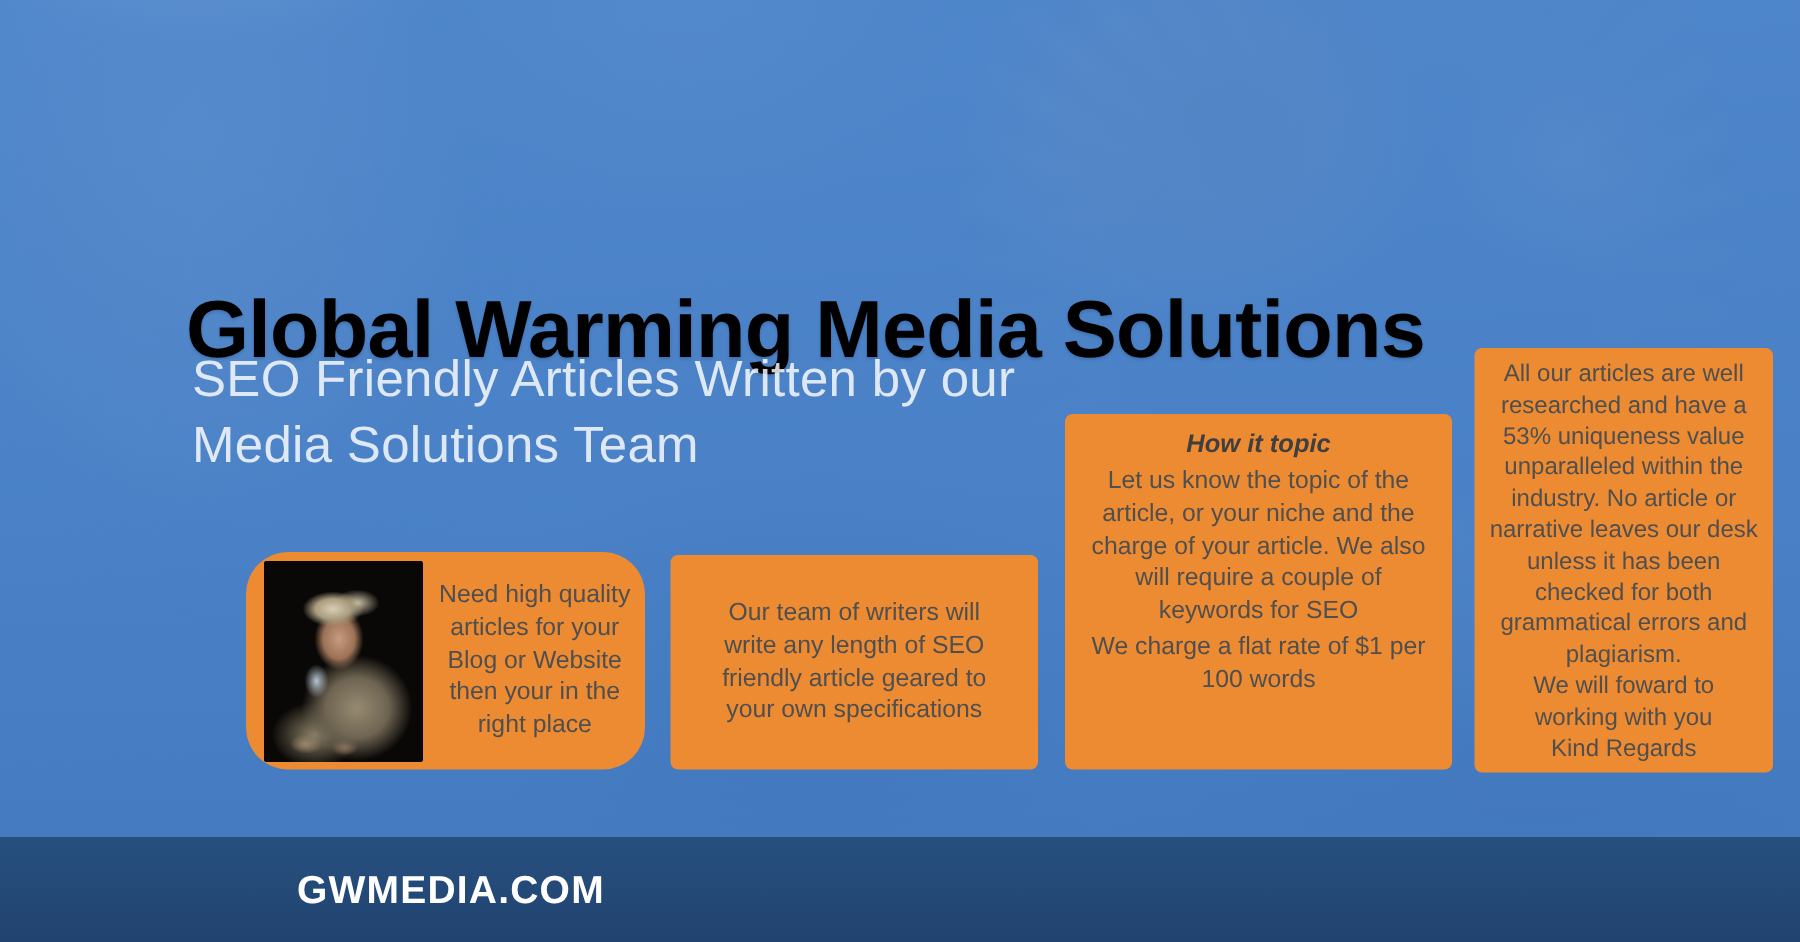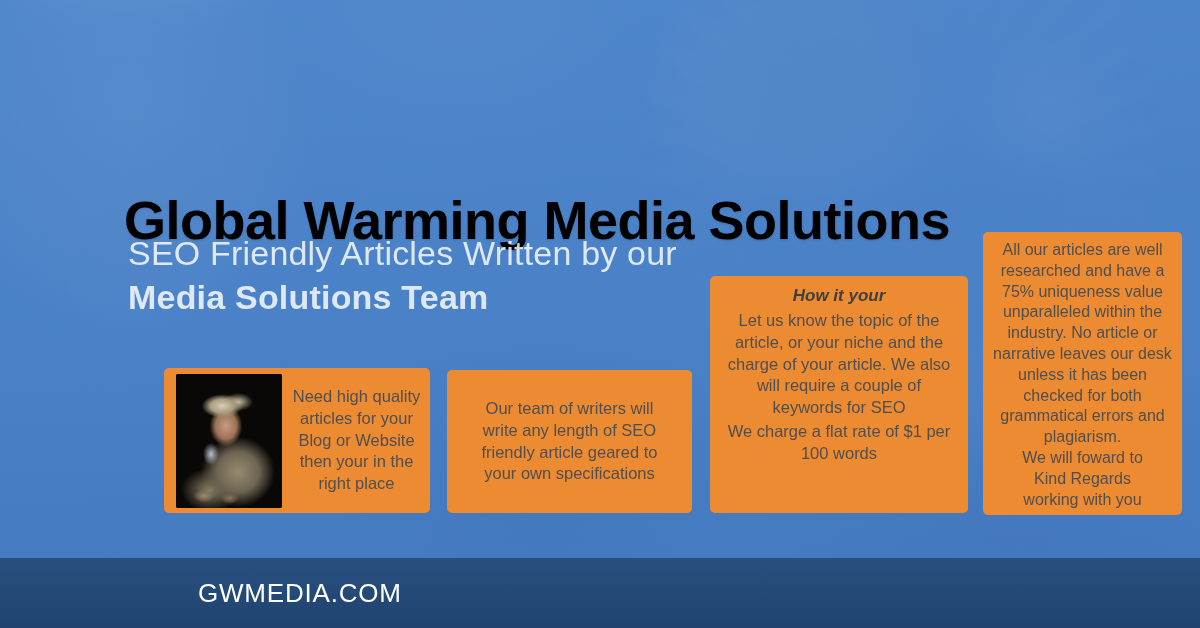--- a/index.html
+++ b/index.html
@@ -97,21 +97,21 @@
     position: absolute;
     left: 128px;
     top: 232px;
     width: 620px;
     color: rgba(255,255,255,0.82);
     font-size: 34px;
     font-weight: 300;
     line-height: 1.28;
     letter-spacing: 0.2px;
   }
-  .subhead .line2 { display: block; font-weight: bold; }
+  .subhead .line2 { display: block; }
 
   
   .card {
     position: absolute;
     background: #ed8b33;
     border-radius: 5px;
     color: #4a4a4a;
     box-sizing: border-box;
   }
   .card p {
@@ -132,20 +132,21 @@
 
   
   #card-profile {
     left: 164px;
     top: 368px;
     width: 266px;
     height: 145px;
     display: flex;
     align-items: center;
     padding: 6px 8px 6px 12px;
+    border-radius: 28px;
   }
   .portrait {
     flex: 0 0 auto;
     width: 106px;
     height: 134px;
     border-radius: 2px;
     overflow: hidden;
     position: relative;
     background: #050505;
   }
@@ -223,21 +224,21 @@
     bottom: 0;
     height: 70px;
     background: linear-gradient(180deg, #27507f 0%, #21436f 100%);
     display: flex;
     align-items: center;
   }
   .footer .site {
     margin-left: 198px;
     color: #ffffff;
     font-size: 26px;
-    font-weight: 400;
+    font-weight: 700;
     letter-spacing: 0.8px;
   }
 </style>
 </head>
 <body>
 
 <div id="poster">
 
   <div class="bg-layer">
     <div class="bg-photo"></div>
@@ -261,34 +262,34 @@
       <p>Need high quality articles for your Blog or Website then your in the right place</p>
     </div>
   </div>
 
   <div class="card" id="card-writers">
     <p>Our team of writers will write any length of SEO friendly article geared to your own specifications</p>
   </div>
 
   <div class="card" id="card-how">
     <div class="block">
-      <div class="heading">How it your</div>
+      <div class="heading">How it topic</div>
       <p>Let us know the topic of the article, or your niche and the charge of your article. We also will require a couple of keywords for SEO</p>
     </div>
     <div class="block">
       <p>We charge a flat rate of $1 per 100 words</p>
     </div>
   </div>
 
   <div class="card" id="card-quality">
     <div>
-      <p>All our articles are well researched and have a 75% uniqueness value unparalleled within the industry. No article or narrative leaves our desk unless it has been checked for both grammatical errors and plagiarism.</p>
+      <p>All our articles are well researched and have a 53% uniqueness value unparalleled within the industry. No article or narrative leaves our desk unless it has been checked for both grammatical errors and plagiarism.</p>
       <p>We will foward to</p>
+      <p>working with you</p>
       <p>Kind Regards</p>
-      <p>working with you</p>
     </div>
   </div>
 
   <div class="footer">
     <span class="site">GWMEDIA.COM</span>
   </div>
 
 </div>
 
 </body></html>

